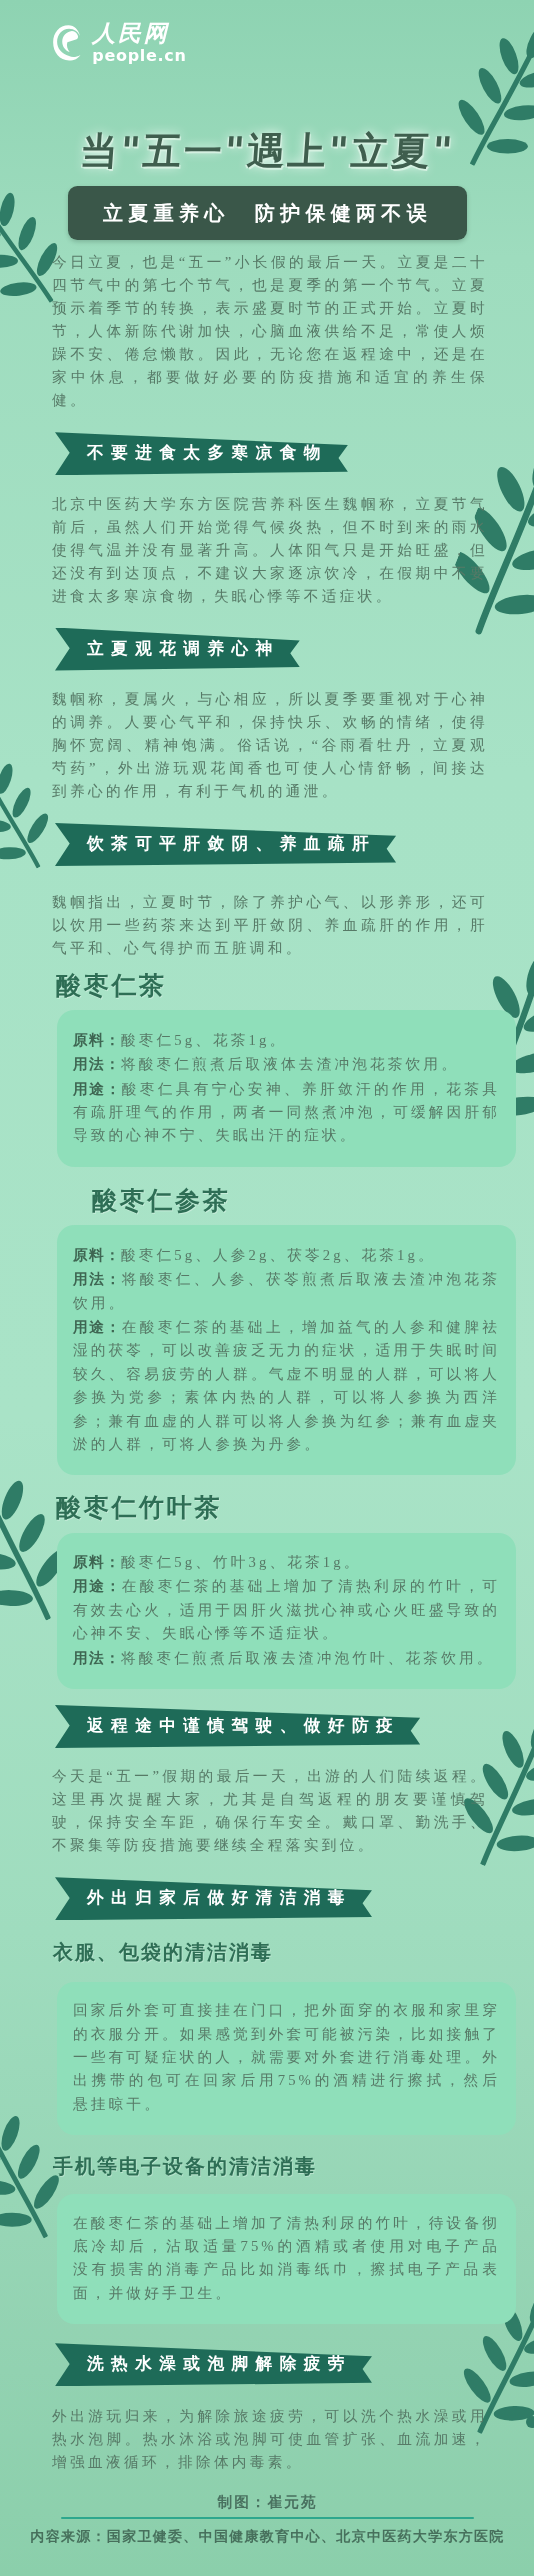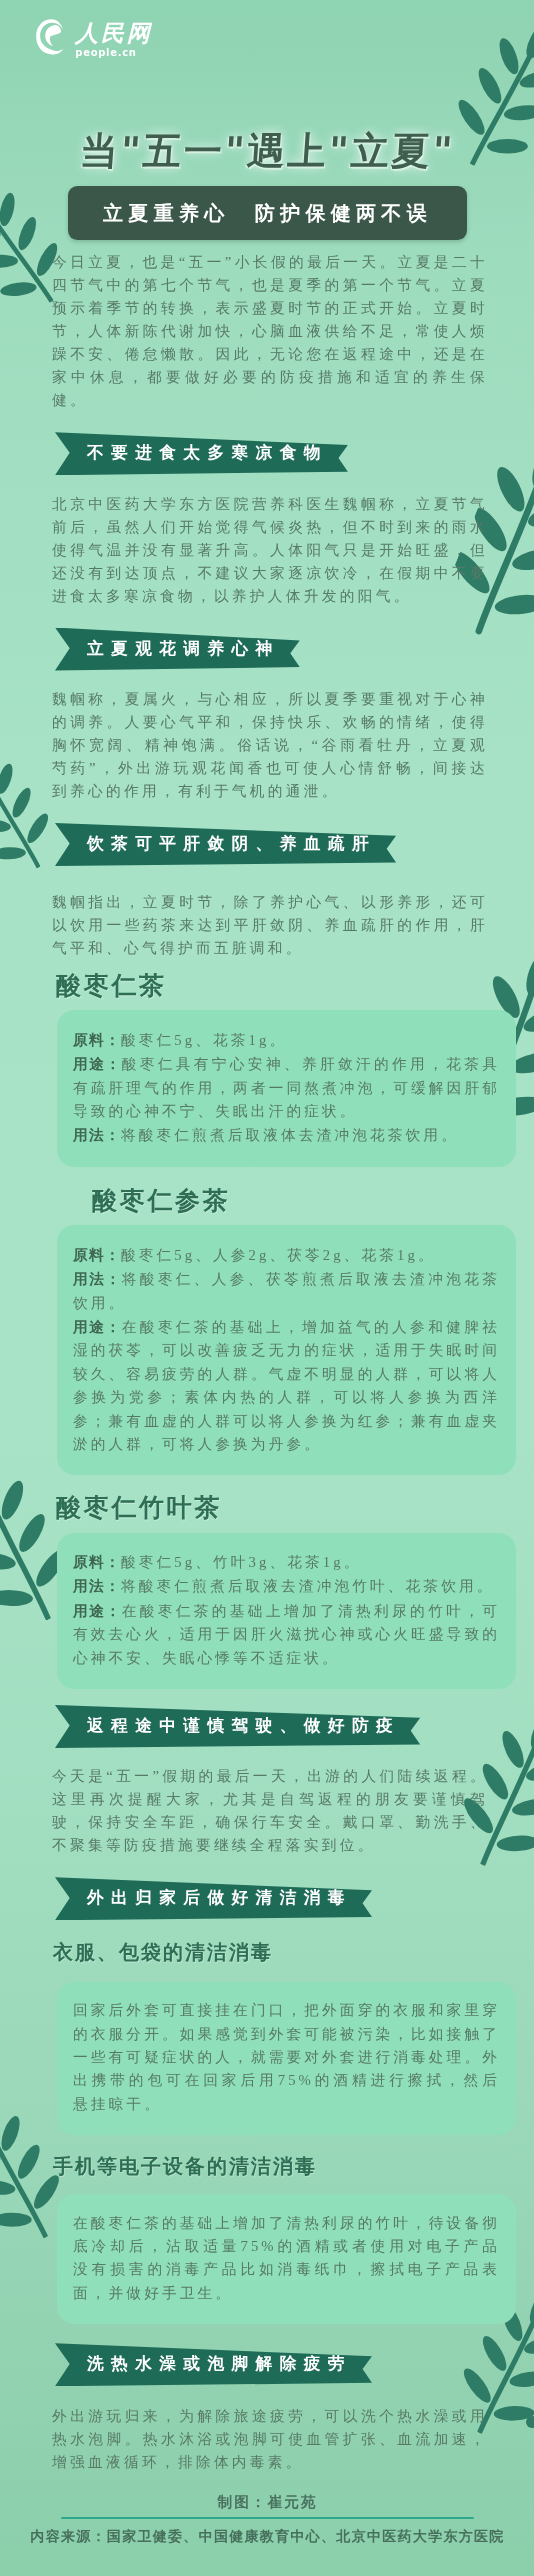--- a/index.html
+++ b/index.html
@@ -3,25 +3,25 @@
 <meta charset="utf-8">
 <style>
   html,body{margin:0;padding:0;background:#d8d8d8;}
   .page{
     position:relative;width:535px;height:2576px;margin:0 auto;overflow:hidden;
     background:linear-gradient(180deg,#8ed3b2 0%,#9edcbe 10%,#a7e2c6 30%,#a9e3c7 55%,#9fdcbe 75%,#92d2b1 92%,#8bcfab 100%);
     font-family:"Liberation Serif","DejaVu Serif",serif;
   }
   .flow{position:relative;z-index:3;}
   
-  .logo{position:absolute;left:33px;top:16px;z-index:4;color:#ffffff;display:flex;align-items:flex-end;}
+  .logo{position:absolute;left:50px;top:16px;z-index:4;color:#ffffff;display:flex;align-items:flex-end;}
   .logo-mark{width:37px;height:41px;margin-right:5.3px;}
   .logo-texts{display:flex;flex-direction:column;line-height:1;}
   .logo-cn{font-family:"DejaVu Serif","Liberation Serif",serif;font-style:italic;font-weight:bold;font-size:23px;letter-spacing:2.7px;margin-top:5.3px;}
-  .logo-en{font-family:"DejaVu Sans","Liberation Sans",sans-serif;font-weight:bold;font-size:10px;letter-spacing:0.7px;margin-top:4px;}
+  .logo-en{font-family:"DejaVu Sans","Liberation Sans",sans-serif;font-weight:bold;font-size:16px;letter-spacing:0.7px;margin-top:4px;}
   
   .title{
     margin:123px 0 0 0;text-align:center;
     font-family:"DejaVu Sans","Liberation Sans",sans-serif;
     font-weight:bold;font-size:38px;letter-spacing:2.7px;line-height:56px;
     color:#3f5e4e;transform:skewX(-4deg);
     text-shadow:1.3px 2px 0.7px #d6f1e2,-1.3px 1.3px 0.7px #d6f1e2,0 0 10.7px rgba(255,255,255,.95);
   }
   .badge{
     margin:6.7px auto 0;width:max-content;max-width:455px;
@@ -172,47 +172,47 @@
   </div>
 
   <div class="flow">
 
     <h1 class="title">当"五一"遇上"立夏"</h1>
     <div class="badge">立夏重养心　防护保健两不误</div>
 
     <p class="para intro">今日立夏，也是“五一”小长假的最后一天。立夏是二十四节气中的第七个节气，也是夏季的第一个节气。立夏预示着季节的转换，表示盛夏时节的正式开始。立夏时节，人体新陈代谢加快，心脑血液供给不足，常使人烦躁不安、倦怠懒散。因此，无论您在返程途中，还是在家中休息，都要做好必要的防疫措施和适宜的养生保健。</p>
 
     <div class="ribbon">不要进食太多寒凉食物</div>
-    <p class="para">北京中医药大学东方医院营养科医生魏帼称，立夏节气前后，虽然人们开始觉得气候炎热，但不时到来的雨水使得气温并没有显著升高。人体阳气只是开始旺盛，但还没有到达顶点，不建议大家逐凉饮冷，在假期中不要进食太多寒凉食物，以养护人体升发的阳气。</p>
+    <p class="para">北京中医药大学东方医院营养科医生魏帼称，立夏节气前后，虽然人们开始觉得气候炎热，但不时到来的雨水使得气温并没有显著升高。人体阳气只是开始旺盛，但还没有到达顶点，不建议大家逐凉饮冷，在假期中不要进食太多寒凉食物，失眠心悸等不适症状。</p>
 
     <div class="ribbon">立夏观花调养心神</div>
     <p class="para">魏帼称，夏属火，与心相应，所以夏季要重视对于心神的调养。人要心气平和，保持快乐、欢畅的情绪，使得胸怀宽阔、精神饱满。俗话说，“谷雨看牡丹，立夏观芍药”，外出游玩观花闻香也可使人心情舒畅，间接达到养心的作用，有利于气机的通泄。</p>
 
     <div class="ribbon" id="ribbon-tea">饮茶可平肝敛阴、养血疏肝</div>
     <p class="para" id="para-tea">魏帼指出，立夏时节，除了养护心气、以形养形，还可以饮用一些药茶来达到平肝敛阴、养血疏肝的作用，肝气平和、心气得护而五脏调和。</p>
 
     <h2 class="tea-heading">酸枣仁茶</h2>
     <div class="card">
       <p><span class="label">原料：</span><span>酸枣仁5g、花茶1g。</span></p>
+      <p><span class="label">用法：</span><span>将酸枣仁煎煮后取液体去渣冲泡花茶饮用。</span></p>
       <p><span class="label">用途：</span><span>酸枣仁具有宁心安神、养肝敛汗的作用，花茶具有疏肝理气的作用，两者一同熬煮冲泡，可缓解因肝郁导致的心神不宁、失眠出汗的症状。</span></p>
-      <p><span class="label">用法：</span><span>将酸枣仁煎煮后取液体去渣冲泡花茶饮用。</span></p>
     </div>
 
     <h2 class="tea-heading" id="tea2-heading">酸枣仁参茶</h2>
     <div class="card">
       <p><span class="label">原料：</span><span>酸枣仁5g、人参2g、茯苓2g、花茶1g。</span></p>
       <p><span class="label">用法：</span><span>将酸枣仁、人参、茯苓煎煮后取液去渣冲泡花茶饮用。</span></p>
       <p><span class="label">用途：</span><span>在酸枣仁茶的基础上，增加益气的人参和健脾祛湿的茯苓，可以改善疲乏无力的症状，适用于失眠时间较久、容易疲劳的人群。气虚不明显的人群，可以将人参换为党参；素体内热的人群，可以将人参换为西洋参；兼有血虚的人群可以将人参换为红参；兼有血虚夹淤的人群，可将人参换为丹参。</span></p>
     </div>
 
     <h2 class="tea-heading" id="tea3-heading">酸枣仁竹叶茶</h2>
     <div class="card">
       <p><span class="label">原料：</span><span>酸枣仁5g、竹叶3g、花茶1g。</span></p>
+      <p><span class="label">用途：</span><span>在酸枣仁茶的基础上增加了清热利尿的竹叶，可有效去心火，适用于因肝火滋扰心神或心火旺盛导致的心神不安、失眠心悸等不适症状。</span></p>
       <p><span class="label">用法：</span><span>将酸枣仁煎煮后取液去渣冲泡竹叶、花茶饮用。</span></p>
-      <p><span class="label">用途：</span><span>在酸枣仁茶的基础上增加了清热利尿的竹叶，可有效去心火，适用于因肝火滋扰心神或心火旺盛导致的心神不安、失眠心悸等不适症状。</span></p>
     </div>
 
     <div class="ribbon" id="ribbon-drive">返程途中谨慎驾驶、做好防疫</div>
     <p class="para">今天是“五一”假期的最后一天，出游的人们陆续返程。这里再次提醒大家，尤其是自驾返程的朋友要谨慎驾驶，保持安全车距，确保行车安全。戴口罩、勤洗手、不聚集等防疫措施要继续全程落实到位。</p>
 
     <div class="ribbon">外出归家后做好清洁消毒</div>
     <h3 class="sub-heading">衣服、包袋的清洁消毒</h3>
     <div class="card" style="margin-top:16px;">
       <p>回家后外套可直接挂在门口，把外面穿的衣服和家里穿的衣服分开。如果感觉到外套可能被污染，比如接触了一些有可疑症状的人，就需要对外套进行消毒处理。外出携带的包可在回家后用75%的酒精进行擦拭，然后悬挂晾干。</p>
     </div>

